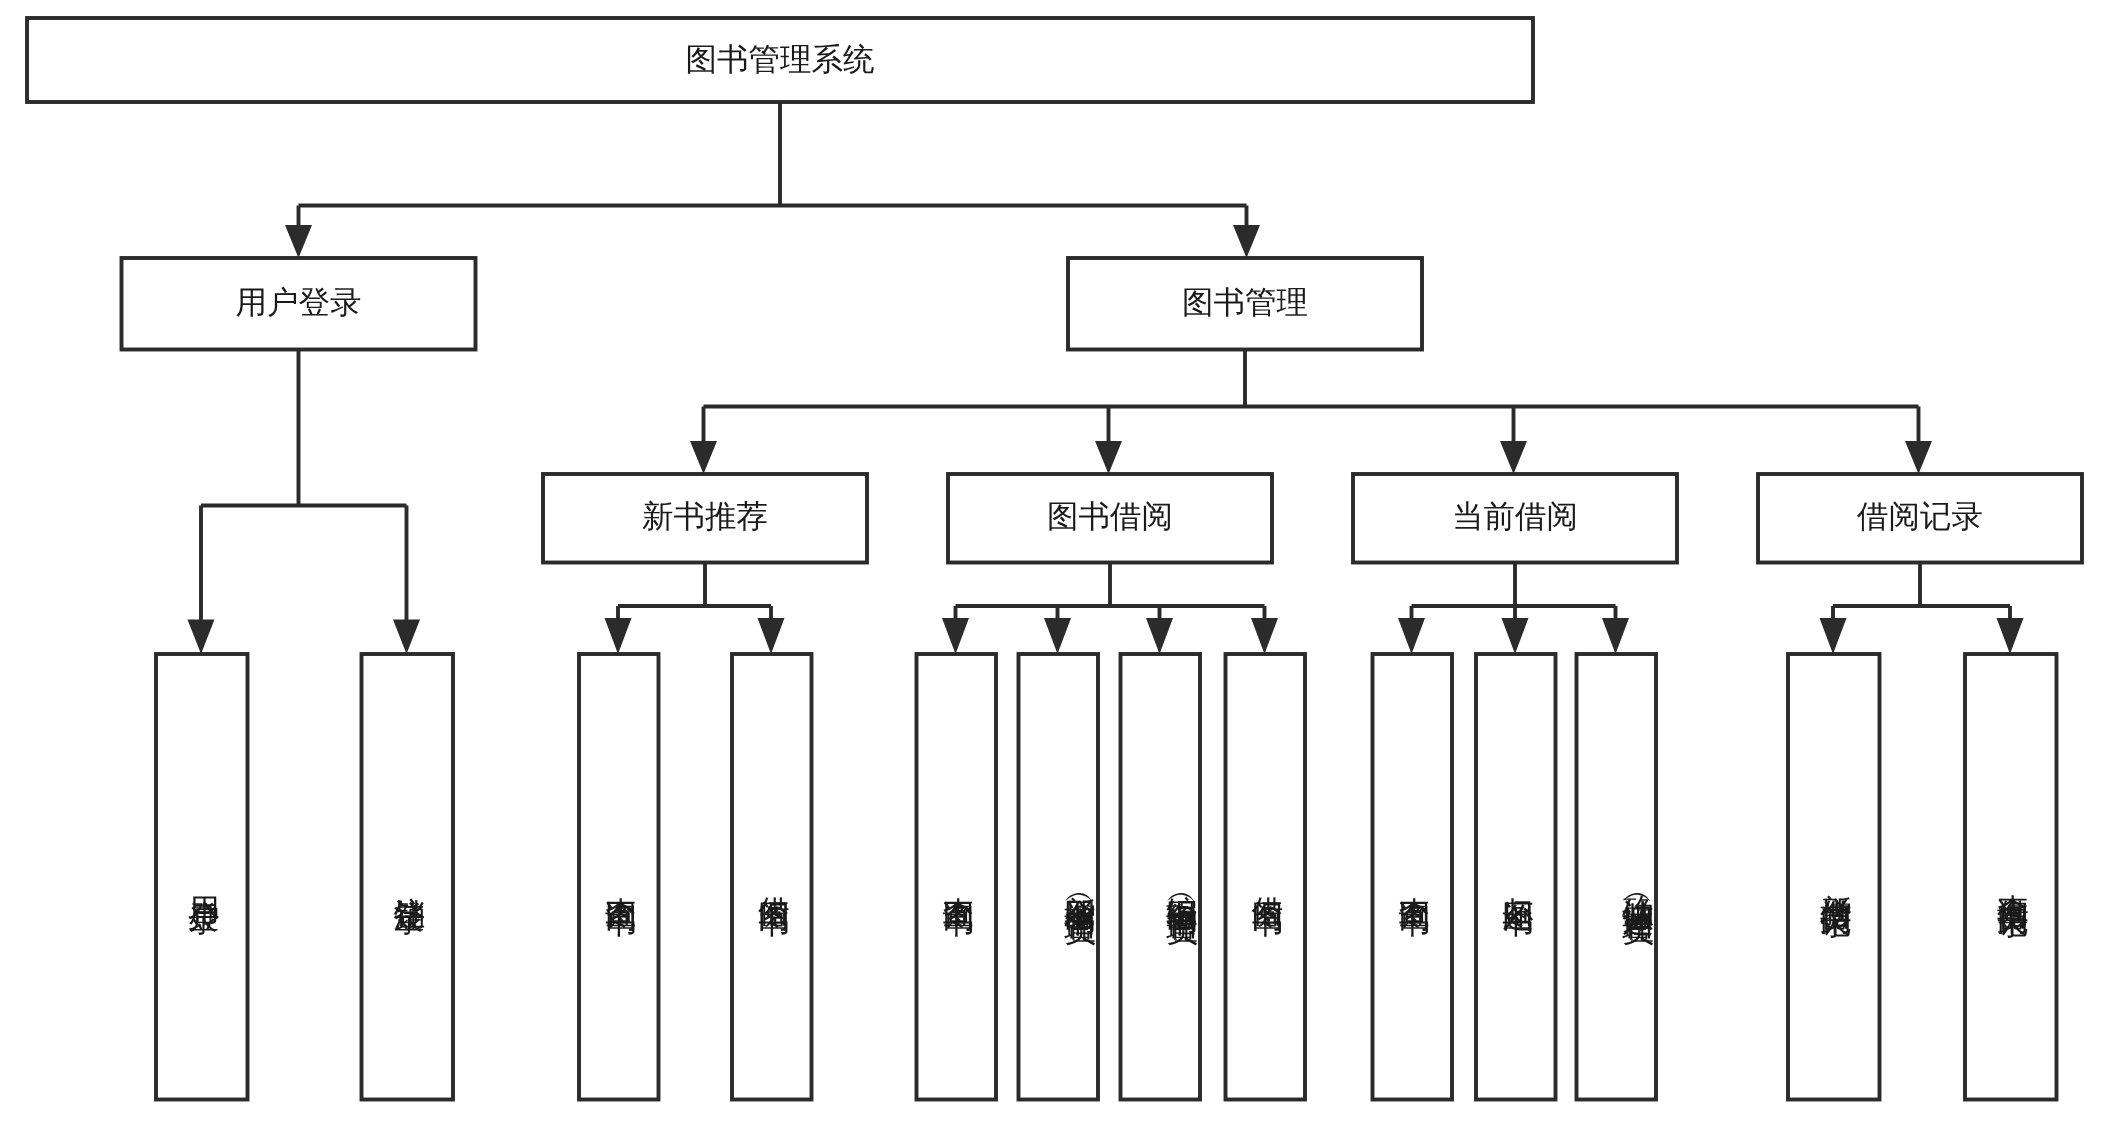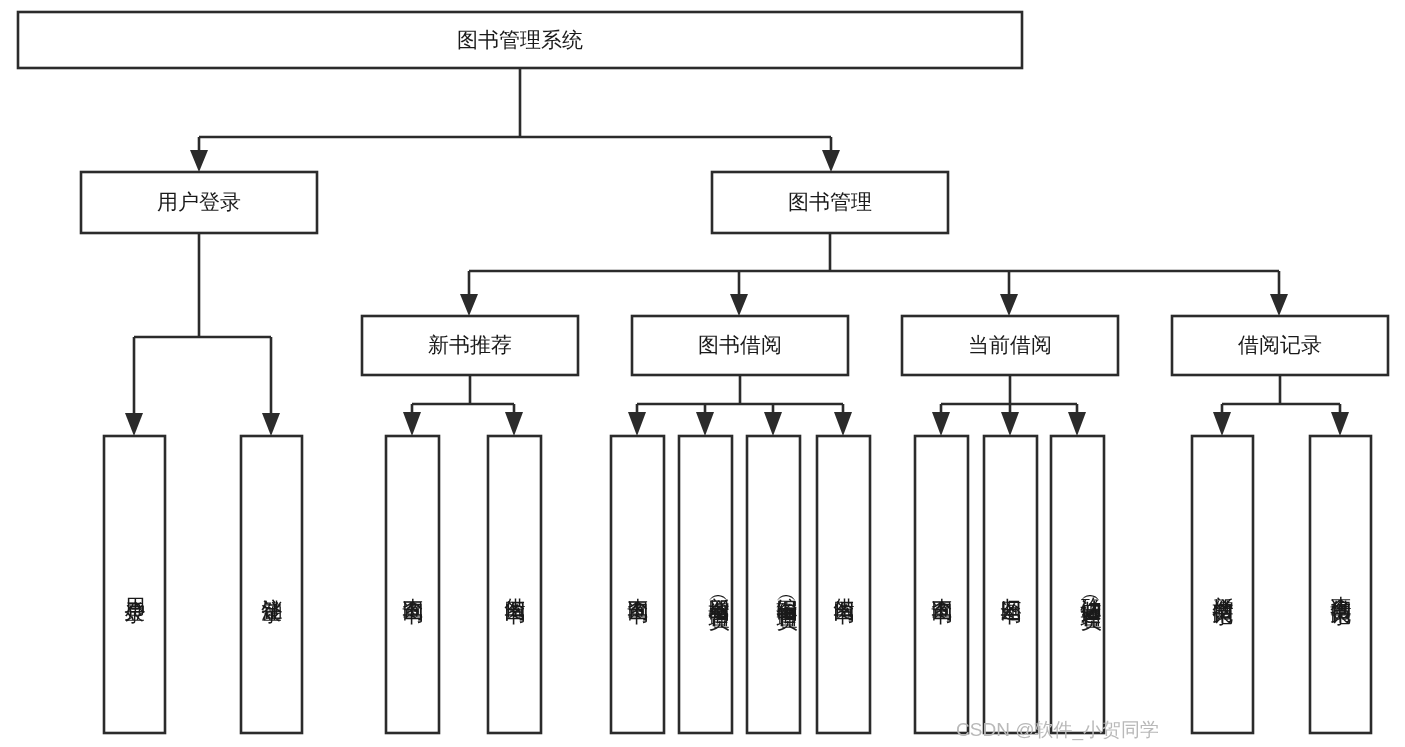--- a/index.html
+++ b/index.html
@@ -219,15 +219,14 @@
   <div class="leaf-label" style="left:747px; top:436px; width:53px; height:297px; display:flex; align-items:flex-start; justify-content:center; padding-top:8px; box-sizing:border-box;">编辑图书（管理员）</div>
   <div class="leaf-label" style="left:817px; top:436px; width:53px; height:297px; display:flex; align-items:center; justify-content:center;">借阅图书</div>
 
   <div class="leaf-label" style="left:915px; top:436px; width:53px; height:297px; display:flex; align-items:center; justify-content:center;">查询图书</div>
   <div class="leaf-label" style="left:984px; top:436px; width:53px; height:297px; display:flex; align-items:center; justify-content:center;">归还图书</div>
   <div class="leaf-label" style="left:1051px; top:436px; width:53px; height:297px; display:flex; align-items:flex-start; justify-content:center; padding-top:8px; box-sizing:border-box;">确认归还（管理员）</div>
 
   <div class="leaf-label" style="left:1192px; top:436px; width:61px; height:297px; display:flex; align-items:center; justify-content:center;">新增借阅记录</div>
   <div class="leaf-label" style="left:1310px; top:436px; width:61px; height:297px; display:flex; align-items:center; justify-content:center;">查询借阅记录</div>
 
-  <div class="watermark">CSDN @软件_小贺同学</div>
 
 </div>
 
 </body></html>

